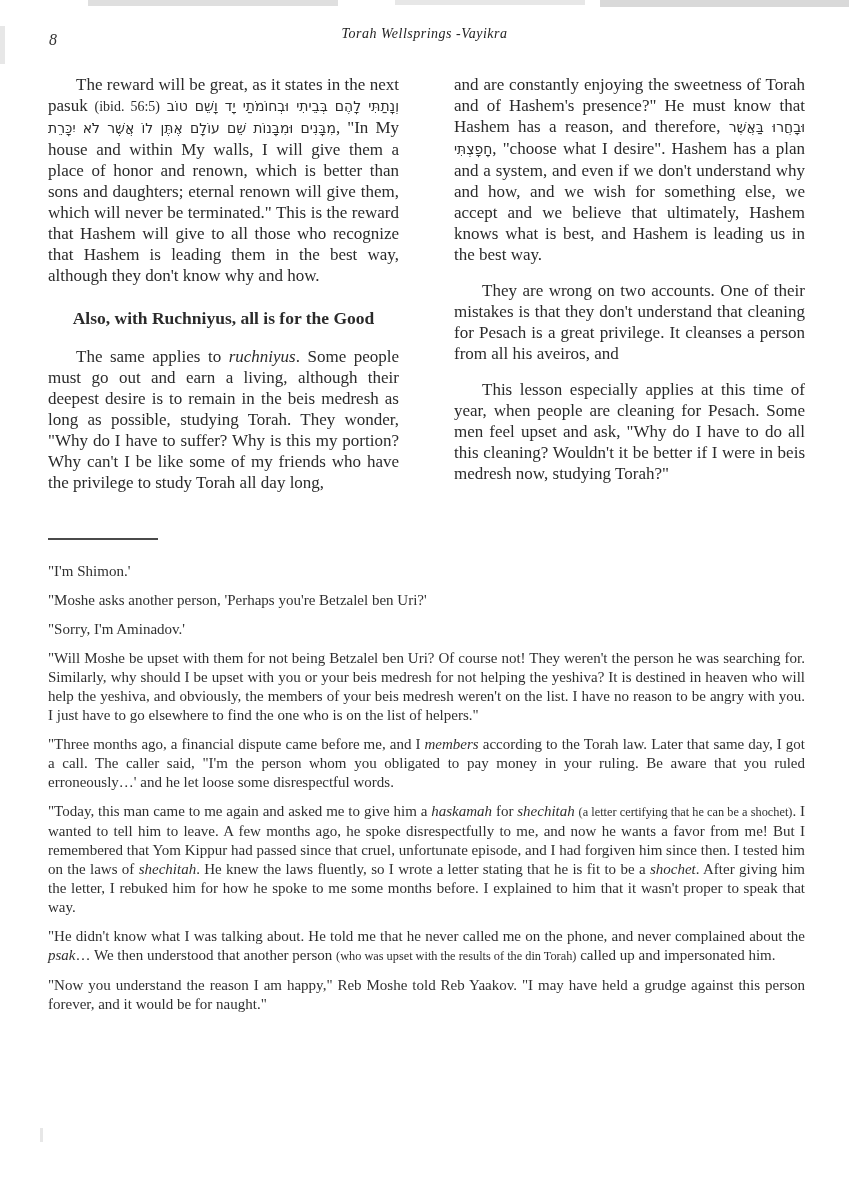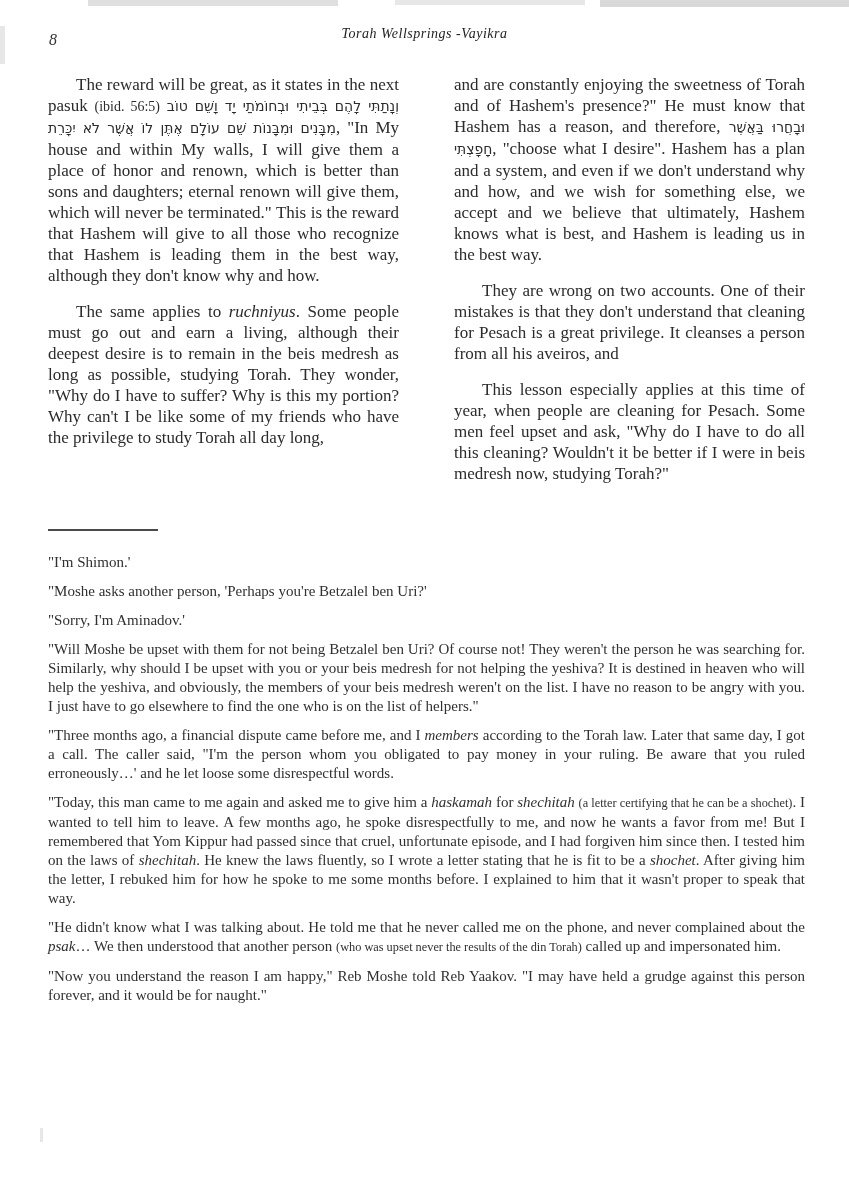--- a/index.html
+++ b/index.html
@@ -96,35 +96,36 @@
   <div class="scan-mark m5"></div>
 
   <div class="header">
     <span class="page-num">8</span>
     <div class="title">Torah Wellsprings -Vayikra</div>
   </div>
 
   <div class="content">
     <div class="col">
         <p class="para"><span>The reward will be great, as it states in the next pasuk </span><span class="small">(ibid. 56:5)</span><span> </span><span class="hebrew" dir="rtl">וְנָתַתִּי לָהֶם בְּבֵיתִי וּבְחוֹמֹתַי יָד וָשֵׁם טוֹב מִבָּנִים וּמִבָּנוֹת שֵׁם עוֹלָם אֶתֶּן לוֹ אֲשֶׁר לֹא יִכָּרֵת</span><span>, "In My house and within My walls, I will give them a place of honor and renown, which is better than sons and daughters; eternal renown will give them, which will never be terminated." This is the reward that Hashem will give to all those who recognize that Hashem is leading them in the best way, although they don't know why and how.</span></p>
+        <p class="para heading"><span>Also, with Ruchniyus, all is for the Good</span></p>
         <p class="para"><span>The same applies to </span><span class="italic">ruchniyus</span><span>. Some people must go out and earn a living, although their deepest desire is to remain in the beis medresh as long as possible, studying Torah. They wonder, "Why do I have to suffer? Why is this my portion? Why can't I be like some of my friends who have the privilege to study Torah all day long,</span></p>
       </div>
     <div class="col">
         <p class="para noindent"><span>and are constantly enjoying the sweetness of Torah and of Hashem's presence?" He must know that Hashem has a reason, and therefore, </span><span class="hebrew" dir="rtl">וּבָחֲרוּ בַּאֲשֶׁר חָפָצְתִּי</span><span>, "choose what I desire". Hashem has a plan and a system, and even if we don't understand why and how, and we wish for something else, we accept and we believe that ultimately, Hashem knows what is best, and Hashem is leading us in the best way.</span></p>
         <p class="para"><span>They are wrong on two accounts. One of their mistakes is that they don't understand that cleaning for Pesach is a great privilege. It cleanses a person from all his aveiros, and</span></p>
         <p class="para"><span>This lesson especially applies at this time of year, when people are cleaning for Pesach. Some men feel upset and ask, "Why do I have to do all this cleaning? Wouldn't it be better if I were in beis medresh now, studying Torah?"</span></p>
       </div>
   </div>
 
   <hr class="fn-divider">
 
   <div class="footnotes">
       <p class="para"><span>"I'm Shimon.'</span></p>
       <p class="para"><span>"Moshe asks another person, 'Perhaps you're Betzalel ben Uri?'</span></p>
       <p class="para"><span>"Sorry, I'm Aminadov.'</span></p>
       <p class="para"><span>"Will Moshe be upset with them for not being Betzalel ben Uri? Of course not! They weren't the person he was searching for. Similarly, why should I be upset with you or your beis medresh for not helping the yeshiva? It is destined in heaven who will help the yeshiva, and obviously, the members of your beis medresh weren't on the list. I have no reason to be angry with you. I just have to go elsewhere to find the one who is on the list of helpers."</span></p>
       <p class="para"><span>"Three months ago, a financial dispute came before me, and I </span><span class="italic">members</span><span> according to the Torah law. Later that same day, I got a call. The caller said, "I'm the person whom you obligated to pay money in your ruling. Be aware that you ruled erroneously…' and he let loose some disrespectful words.</span></p>
       <p class="para"><span>"Today, this man came to me again and asked me to give him a </span><span class="italic">haskamah</span><span> for </span><span class="italic">shechitah</span><span> </span><span class="small">(a letter certifying that he can be a shochet)</span><span>. I wanted to tell him to leave. A few months ago, he spoke disrespectfully to me, and now he wants a favor from me! But I remembered that Yom Kippur had passed since that cruel, unfortunate episode, and I had forgiven him since then. I tested him on the laws of </span><span class="italic">shechitah</span><span>. He knew the laws fluently, so I wrote a letter stating that he is fit to be a </span><span class="italic">shochet</span><span>. After giving him the letter, I rebuked him for how he spoke to me some months before. I explained to him that it wasn't proper to speak that way.</span></p>
-      <p class="para"><span>"He didn't know what I was talking about. He told me that he never called me on the phone, and never complained about the </span><span class="italic">psak</span><span>… We then understood that another person </span><span class="small">(who was upset never the results of the din Torah)</span><span> called up and impersonated him.</span></p>
+      <p class="para"><span>"He didn't know what I was talking about. He told me that he never called me on the phone, and never complained about the </span><span class="italic">psak</span><span>… We then understood that another person </span><span class="small">(who was upset with the results of the din Torah)</span><span> called up and impersonated him.</span></p>
       <p class="para"><span>"Now you understand the reason I am happy," Reb Moshe told Reb Yaakov. "I may have held a grudge against this person forever, and it would be for naught."</span></p>
     </div>
 
 </div>
 
 </body></html>

